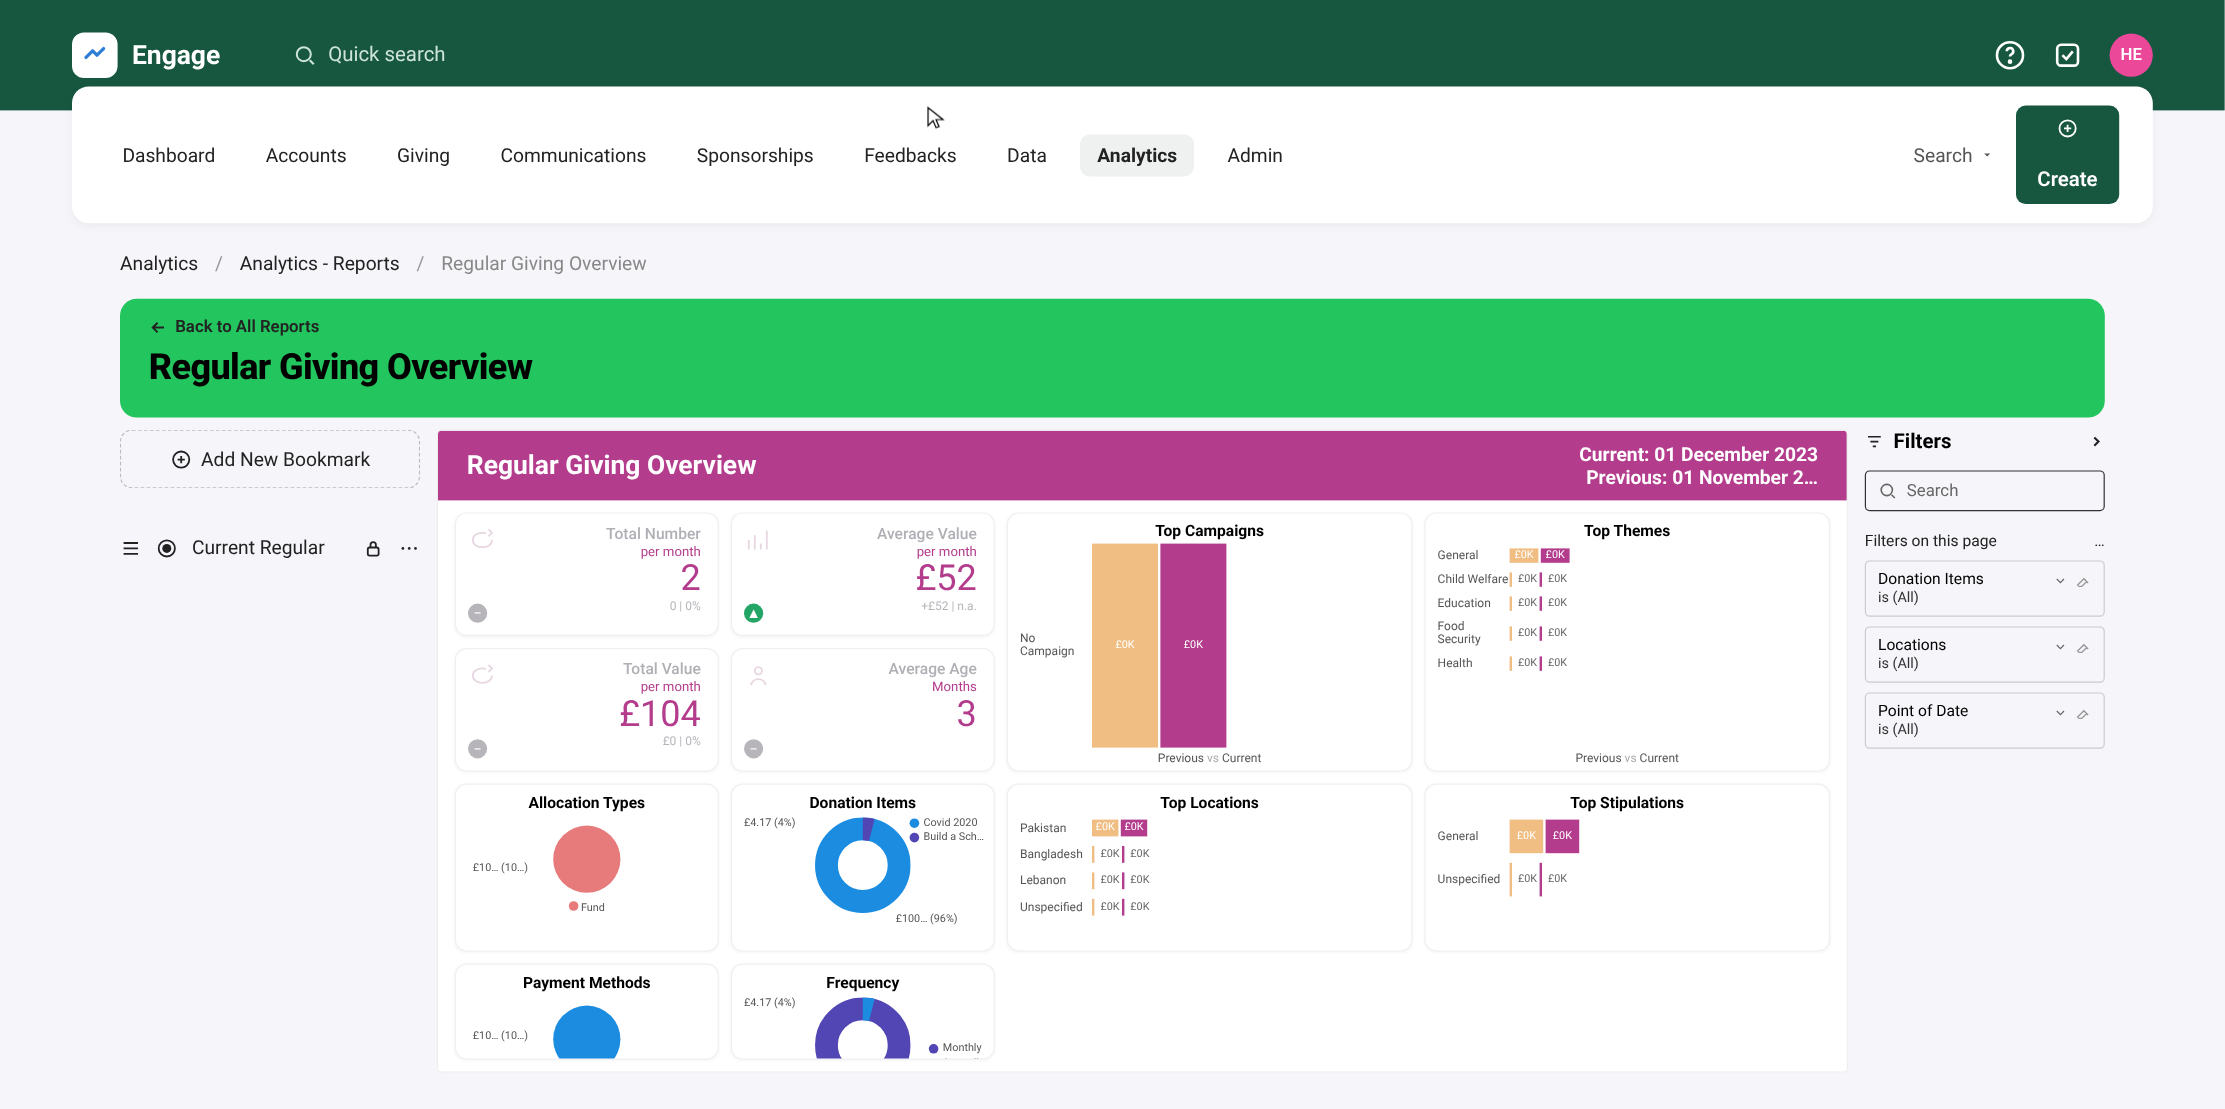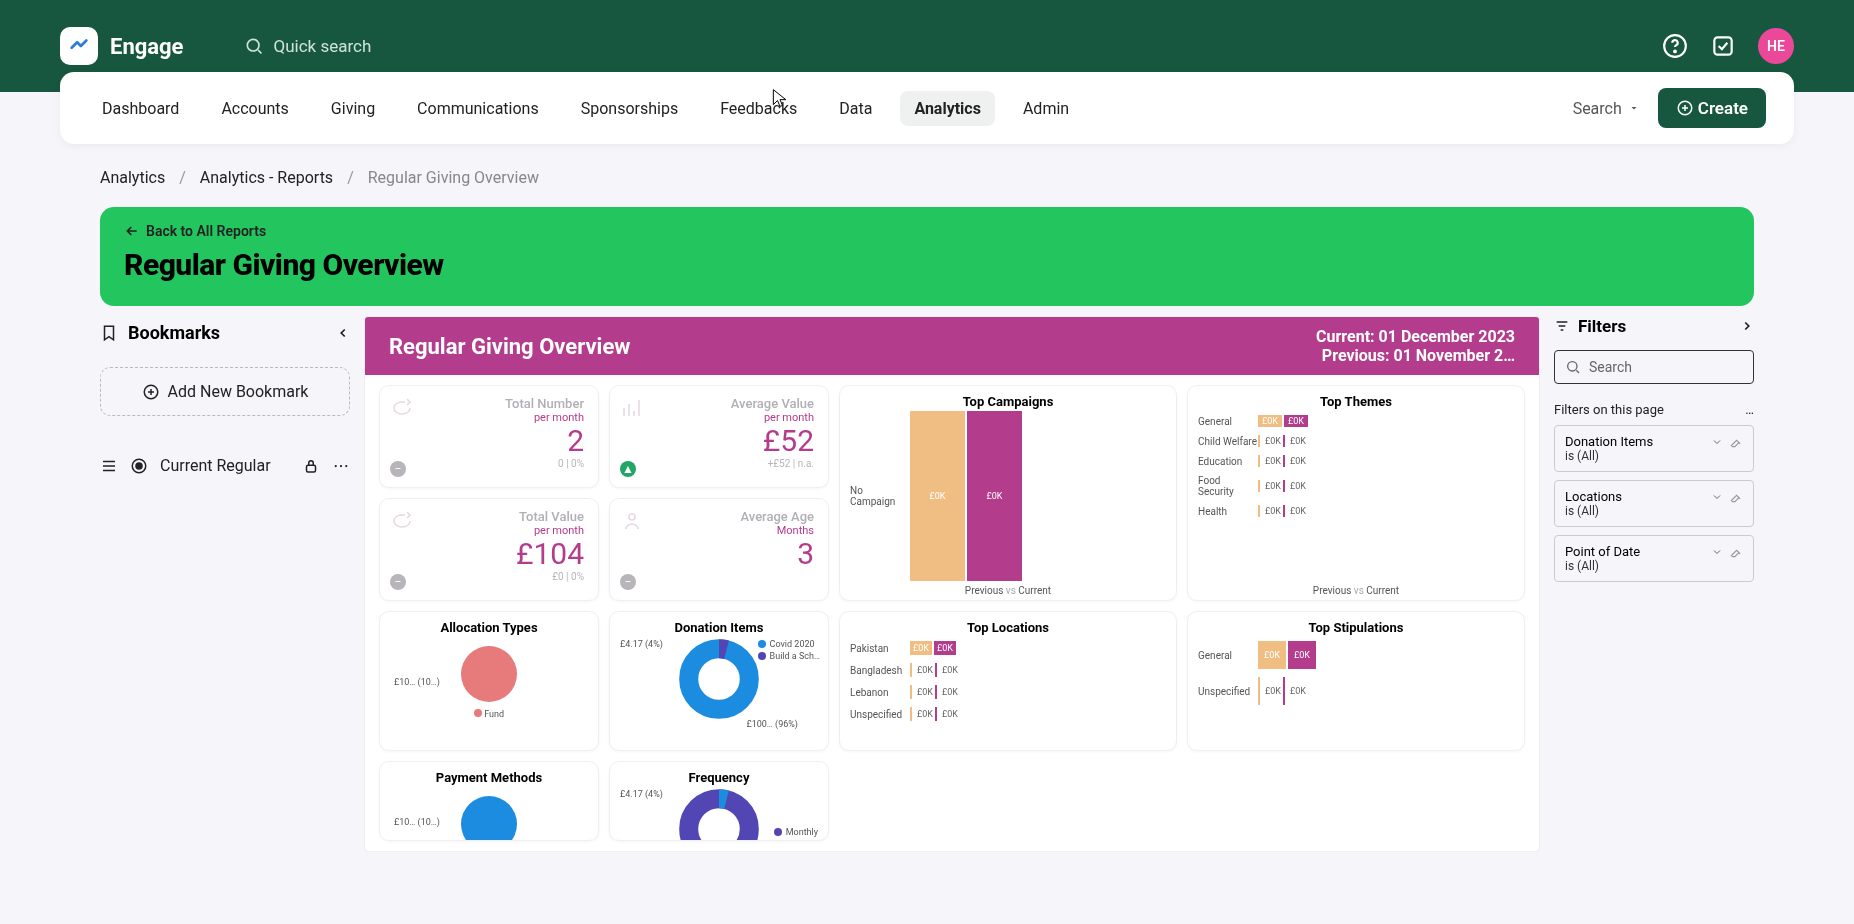--- a/index.html
+++ b/index.html
@@ -16,21 +16,21 @@
 .top-icon { width: 26px; height: 26px; color: #fff; display: flex; align-items: center; justify-content: center; }
 .avatar { background: #ec4899; width: 36px; height: 36px; border-radius: 50%; color: #fff; display: flex; align-items: center; justify-content: center; font-size: 14px; font-weight: 600; }
 
 
 .navwrap { padding: 0 60px; margin-top: -20px; position: relative; }
 .navbar { background: #fff; border-radius: 14px; box-shadow: 0 2px 8px rgba(0,0,0,0.05); display: flex; align-items: center; padding: 16px 28px; }
 .navitem { font-size: 16px; color: #222; padding: 8px 14px; margin-right: 14px; cursor: pointer; border-radius: 8px; }
 .navitem.active { background: #eef1f0; font-weight: 700; }
 .navright { margin-left: auto; display: flex; align-items: center; gap: 18px; }
 .search-dd { color: #555; font-size: 16px; display: flex; align-items: center; gap: 6px; }
-.createbtn { background: #175740; color: #fff; border: none; border-radius: 8px; padding: 10px 18px; font-size: 17px; font-weight: 600; display: flex; align-items: center; gap: 4px; cursor: pointer; }
+.createbtn { background: #175740; color: #fff; border: none; border-radius: 8px; padding: 10px 18px; font-size: 17px; font-weight: 600; display: flex; align-items: center; gap: 24px; cursor: pointer; flex-direction: column; }
 
 
 .crumbs { padding: 24px 100px 12px; display: flex; gap: 14px; font-size: 16px; color: #222; }
 .crumb-sep { color: #999; }
 .crumb-last { color: #888; }
 
 
 .headerarea { margin: 8px 100px 0; background: #22c55e; border-radius: 14px; padding: 16px 24px 24px; }
 .backlink { color: #222; font-size: 14px; font-weight: 600; display: inline-flex; align-items: center; gap: 6px; cursor: pointer; }
 .pagetitle { font-size: 30px; font-weight: 800; margin-top: 4px; letter-spacing: -0.5px; }
@@ -172,31 +172,20 @@
         <path d="M19 12H5M11 18l-6-6 6-6"></path>
       </svg>
     <span>Back to All Reports</span>
   </div>
   <h1 class="pagetitle">Regular Giving Overview</h1>
 </div>
 
 <div class="main3">
 
   <div>
-    <div class="bmhead">
-      <div class="bmhead-left">
-        <svg class="smicon" viewBox="0 0 24 24" fill="none" stroke="#222" stroke-width="2">
-            <path d="M6 3h12v18l-6-4-6 4z"></path>
-          </svg>
-        <span>Bookmarks</span>
-      </div>
-      <svg width="14" height="14" viewBox="0 0 24 24" fill="none" stroke="#222" stroke-width="3">
-          <path d="M15 6l-6 6 6 6"></path>
-        </svg>
-    </div>
     <div class="addbm">
       <svg width="18" height="18" viewBox="0 0 24 24" fill="none" stroke="#222" stroke-width="2">
           <circle cx="12" cy="12" r="9"></circle>
           <path d="M12 8v8M8 12h8"></path>
         </svg>
       <span>Add New Bookmark</span>
     </div>
     <div class="currentrow">
       <svg class="smicon" viewBox="0 0 24 24" fill="none" stroke="#222" stroke-width="2">
           <path d="M4 6h16M4 12h16M4 18h16"></path>

